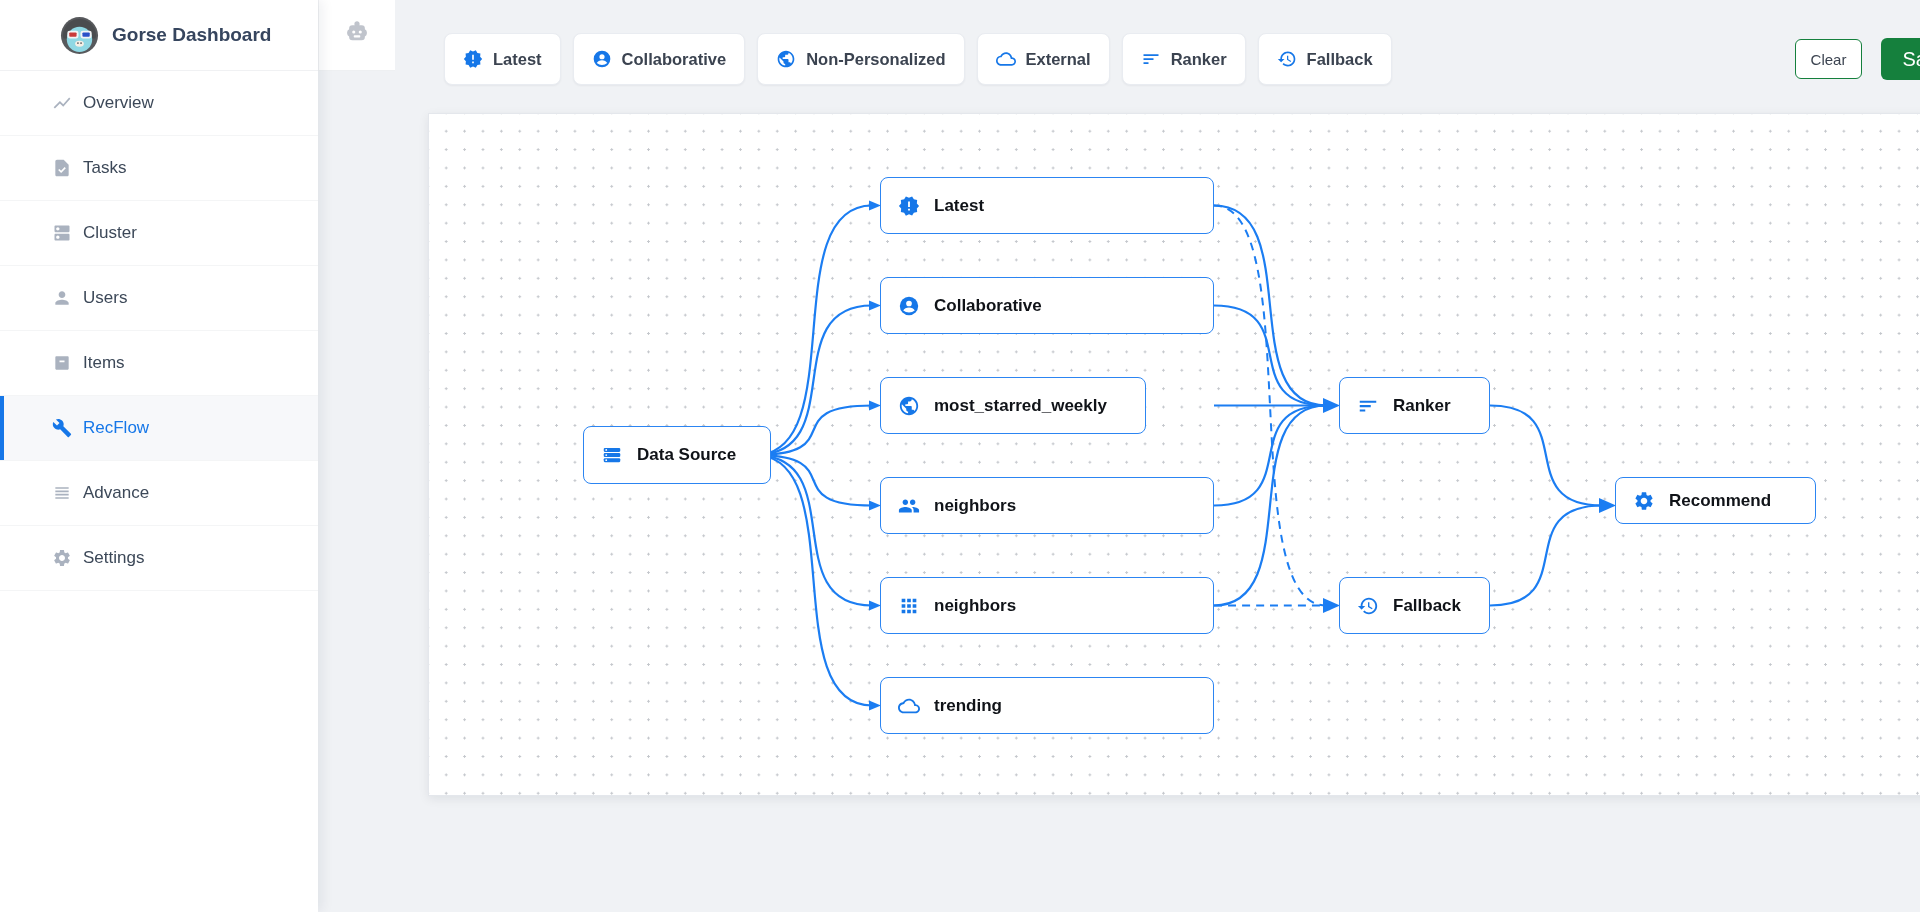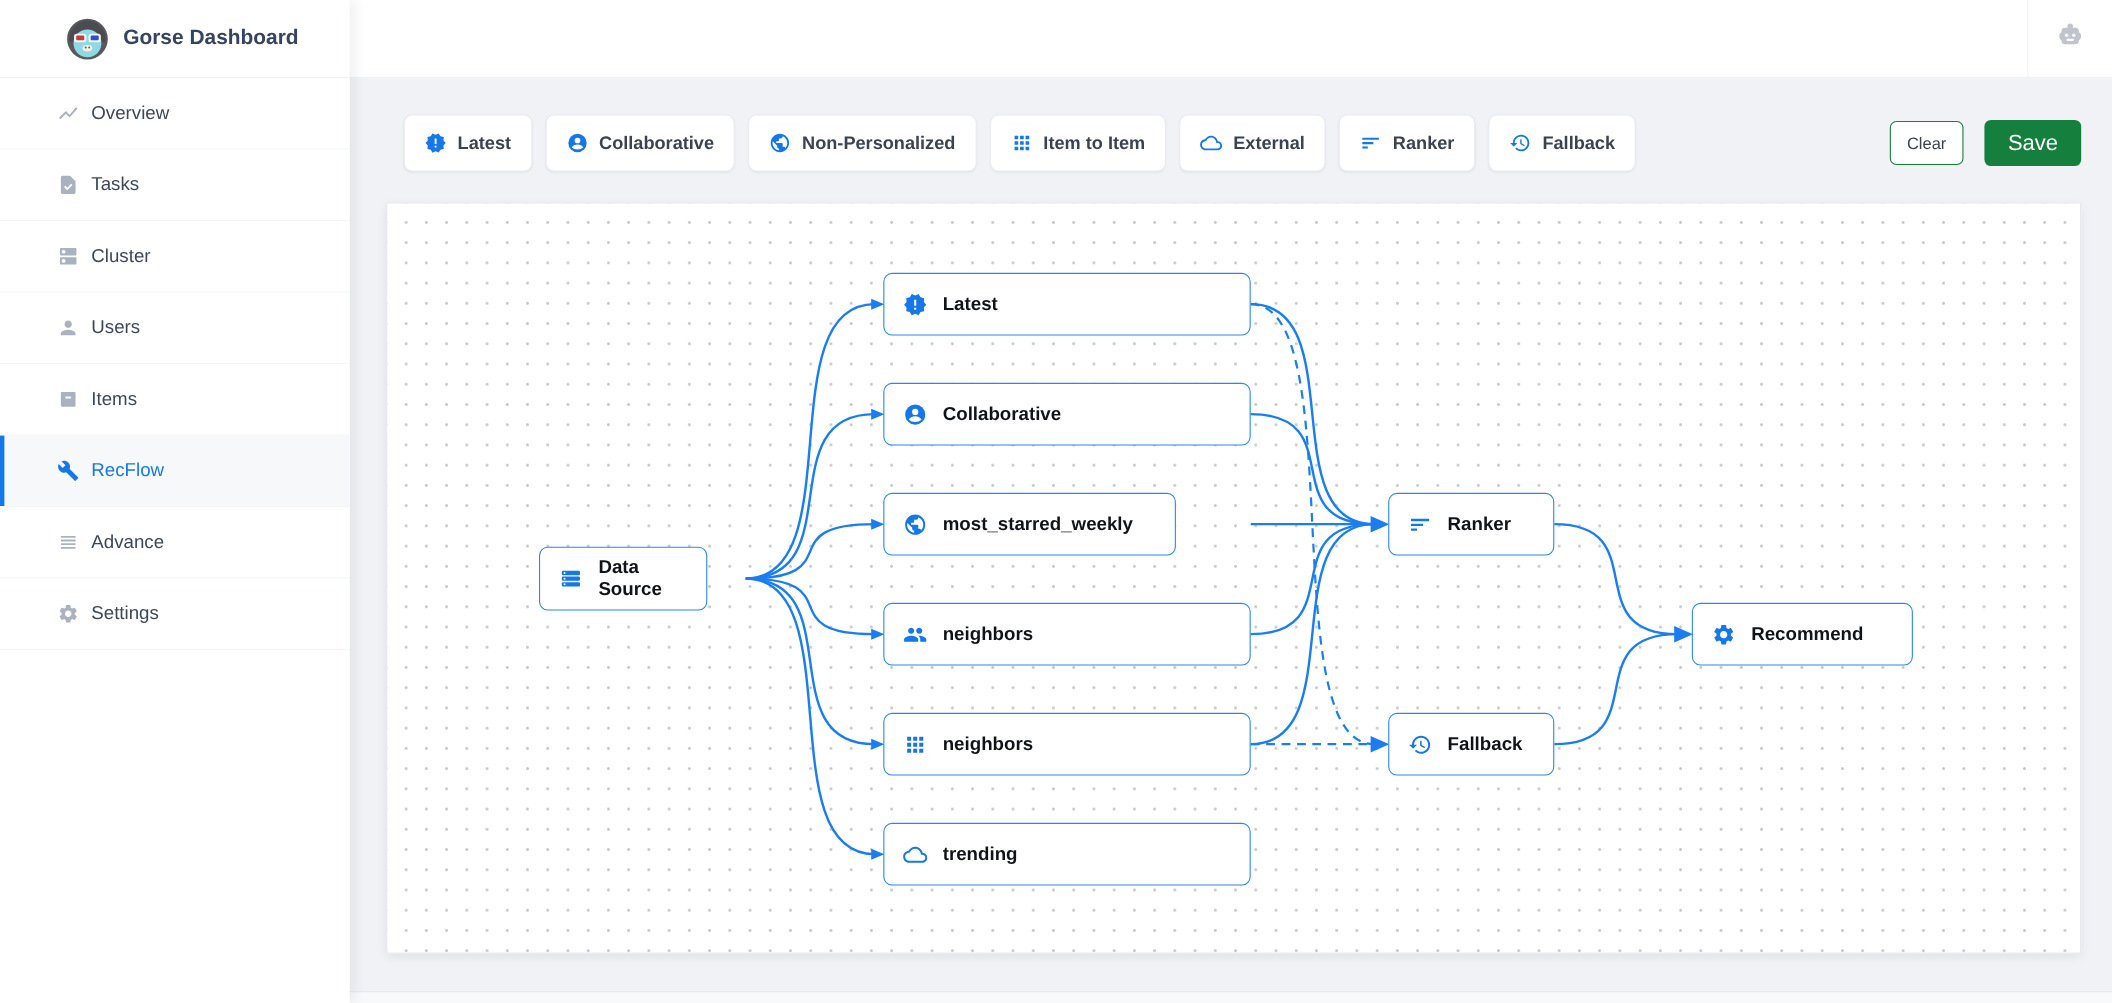--- a/index.html
+++ b/index.html
@@ -18,21 +18,21 @@
   .side-item { height:65px; display:flex; align-items:center; gap:11px;
                padding-left:52px; border-bottom:1px solid #f4f5f6;
                font-size:17px; color:#3c4858; cursor:pointer; position:relative; }
   .side-item .icon { color:#aab2bf; }
   .side-item.active { background:#f7f8fa; color:#1677e8; }
   .side-item.active .icon { color:#1677e8; }
   .side-item.active::before { content:""; position:absolute; left:0; top:0; bottom:0;
                width:4px; background:#1677e8; }
 
   
-  .main { flex:1; display:flex; flex-direction:column; background:#f0f2f5; min-width:0; }
+  .main { flex:1; display:flex; flex-direction:row; background:#f0f2f5; min-width:0; }
   .topbar { height:71px; background:#fff; border-bottom:1px solid #eef0f2;
             display:flex; justify-content:flex-end; flex-shrink:0; }
   .topbar-right { width:77px; border-left:1px solid #f0f1f3; display:flex;
             align-items:center; justify-content:center; color:#c0c4cc; cursor:pointer; }
   .topbar-right svg { width:30px; height:30px; }
 
   .content { flex:1; padding:33px 28px 0 33px; }
   .toolbar-row { display:flex; justify-content:space-between; align-items:center;
                  margin-bottom:28px; }
   .palette { display:flex; gap:12px; margin-left:16px; }
@@ -196,28 +196,20 @@
               </span>
               <span>Collaborative</span>
             </button>
             <button class="p-btn">
               <span class="icon">
                 <svg viewBox="0 0 24 24" fill="currentColor">
                   <path d="M12 2C6.48 2 2 6.48 2 12s4.48 10 10 10 10-4.48 10-10S17.52 2 12 2zm-1 17.93c-3.95-.49-7-3.85-7-7.93 0-.62.08-1.21.21-1.79L9 15v1c0 1.1.9 2 2 2v1.93zm6.9-2.54c-.26-.81-1-1.39-1.9-1.39h-1v-3c0-.55-.45-1-1-1H8v-2h2c.55 0 1-.45 1-1V7h2c1.1 0 2-.9 2-2v-.41c2.93 1.19 5 4.06 5 7.41 0 2.08-.8 3.97-2.1 5.39z"></path>
                 </svg>
               </span>
               <span>Non-Personalized</span>
-            </button>
-            <button class="p-btn">
-              <span class="icon">
-                <svg viewBox="0 0 24 24" fill="currentColor">
-                  <path d="M4 8h4V4H4v4zm6 12h4v-4h-4v4zm-6 0h4v-4H4v4zm0-6h4v-4H4v4zm6 0h4v-4h-4v4zm6-10v4h4V4h-4zm-6 4h4V4h-4v4zm6 6h4v-4h-4v4zm0 6h4v-4h-4v4z"></path>
-                </svg>
-              </span>
-              <span>Item to Item</span>
             </button>
             <button class="p-btn">
               <span class="icon">
                 <svg viewBox="0 0 24 24" fill="currentColor">
                   <path d="M19.35 10.04C18.67 6.59 15.64 4 12 4 9.11 4 6.6 5.64 5.35 8.04 2.34 8.36 0 10.91 0 14c0 3.31 2.69 6 6 6h13c2.76 0 5-2.24 5-5 0-2.64-2.05-4.78-4.65-4.96zM19 18H6c-2.21 0-4-1.79-4-4 0-2.05 1.53-3.76 3.56-3.97l1.07-.11.5-.95C8.08 7.14 9.94 6 12 6c2.62 0 4.88 1.86 5.39 4.43l.3 1.5 1.53.11c1.56.1 2.78 1.41 2.78 2.96 0 1.65-1.35 3-3 3z"></path>
                 </svg>
               </span>
               <span>External</span>
             </button>
             <button class="p-btn">
@@ -263,21 +255,21 @@
             <path d="M 785 291.5 C 876.84 291.5, 805.16 291.5, 897 291.5" class="edge"></path>
             <path d="M 785 391.5 C 876.84 391.5, 805.16 291.5, 897 291.5" class="edge"></path>
             <path d="M 785 491.5 C 876.84 491.5, 805.16 291.5, 897 291.5" class="edge"></path>
             <path d="M 785 91.5 C 876.84 91.5, 805.16 491.5, 897 491.5" class="edge dashed"></path>
             <path d="M 911 491.5 L 894 484 L 894 499 Z" class="arrow"></path>
             <path d="M 785 491.5 C 876.84 491.5, 805.16 491.5, 897 491.5" class="edge dashed"></path>
             <path d="M 1061 291.5 C 1152.84 291.5, 1081.16 391.5, 1173 391.5" class="edge"></path>
             <path d="M 1187 391.5 L 1170 384 L 1170 399 Z" class="arrow"></path>
             <path d="M 1061 491.5 C 1152.84 491.5, 1081.16 391.5, 1173 391.5" class="edge"></path>
           </svg>
-      <div class="node" style="left: 138px; top: 312px; width: 153px; height: 58px;">
+      <div class="node" style="left: 154px; top: 312px; width: 188px; height: 58px;">
             <span class="icon">
               <svg viewBox="0 0 24 24">
                 <g fill="currentColor">
                   <rect x="3" y="4.3" width="18" height="4.3" rx="1.2"></rect>
                   <rect x="3" y="9.9" width="18" height="4.3" rx="1.2"></rect>
                   <rect x="3" y="15.5" width="18" height="4.3" rx="1.2"></rect>
                 </g>
                 <circle cx="5.7" cy="6.45" r="1" fill="#fff"></circle>
                 <circle cx="5.7" cy="12.05" r="1" fill="#fff"></circle>
                 <circle cx="5.7" cy="17.65" r="1" fill="#fff"></circle>
@@ -344,21 +336,21 @@
             <span>Ranker</span>
           </div>
           <div class="node" style="left: 910px; top: 463px; width: 151px; height: 57px;">
             <span class="icon">
               <svg viewBox="0 0 24 24" fill="currentColor">
                 <path d="M13 3c-4.97 0-9 4.03-9 9H1l3.89 3.89.07.14L9 12H6c0-3.87 3.13-7 7-7s7 3.13 7 7-3.13 7-7 7c-1.93 0-3.68-.79-4.94-2.06l-1.42 1.42C8.27 19.99 10.51 21 13 21c4.97 0 9-4.03 9-9s-4.03-9-9-9zm-1 5v5l4.28 2.54.72-1.21-3.5-2.08V8H12z"></path>
               </svg>
             </span>
             <span>Fallback</span>
           </div>
-          <div class="node" style="left: 1186px; top: 363px; width: 201px; height: 57px;">
+          <div class="node" style="left: 1186px; top: 363px; width: 201px; height: 47px;">
             <span class="icon">
               <svg viewBox="0 0 24 24" fill="currentColor">
                 <path d="M19.14 12.94c.04-.3.06-.61.06-.94 0-.32-.02-.64-.07-.94l2.03-1.58c.18-.14.23-.41.12-.61l-1.92-3.32c-.12-.22-.37-.29-.59-.22l-2.39.96c-.5-.38-1.03-.7-1.62-.94l-.36-2.54c-.04-.24-.24-.41-.48-.41h-3.84c-.24 0-.43.17-.47.41l-.36 2.54c-.59.24-1.13.57-1.62.94l-2.39-.96c-.22-.08-.47 0-.59.22L2.74 8.87c-.12.21-.08.47.12.61l2.03 1.58c-.05.3-.09.63-.09.94s.02.64.07.94l-2.03 1.58c-.18.14-.23.41-.12.61l1.92 3.32c.12.22.37.29.59.22l2.39-.96c.5.38 1.03.7 1.62.94l.36 2.54c.05.24.24.41.48.41h3.84c.24 0 .44-.17.47-.41l.36-2.54c.59-.24 1.13-.56 1.62-.94l2.39.96c.22.08.47 0 .59-.22l1.92-3.32c.12-.22.07-.47-.12-.61l-2.01-1.58zM12 15.6c-1.98 0-3.6-1.62-3.6-3.6s1.62-3.6 3.6-3.6 3.6 1.62 3.6 3.6-1.62 3.6-3.6 3.6z"></path>
               </svg>
             </span>
             <span>Recommend</span>
           </div>
         </div>
     </div>
 

